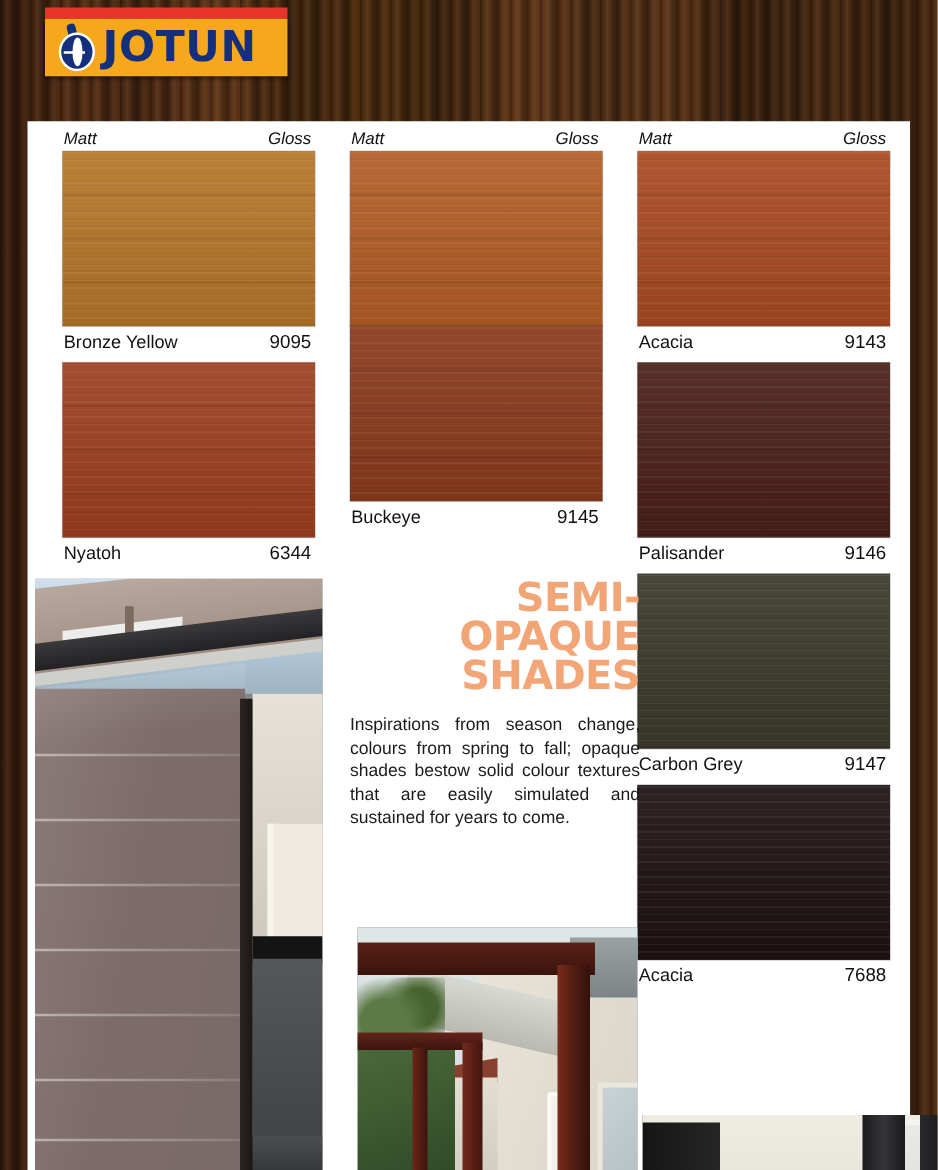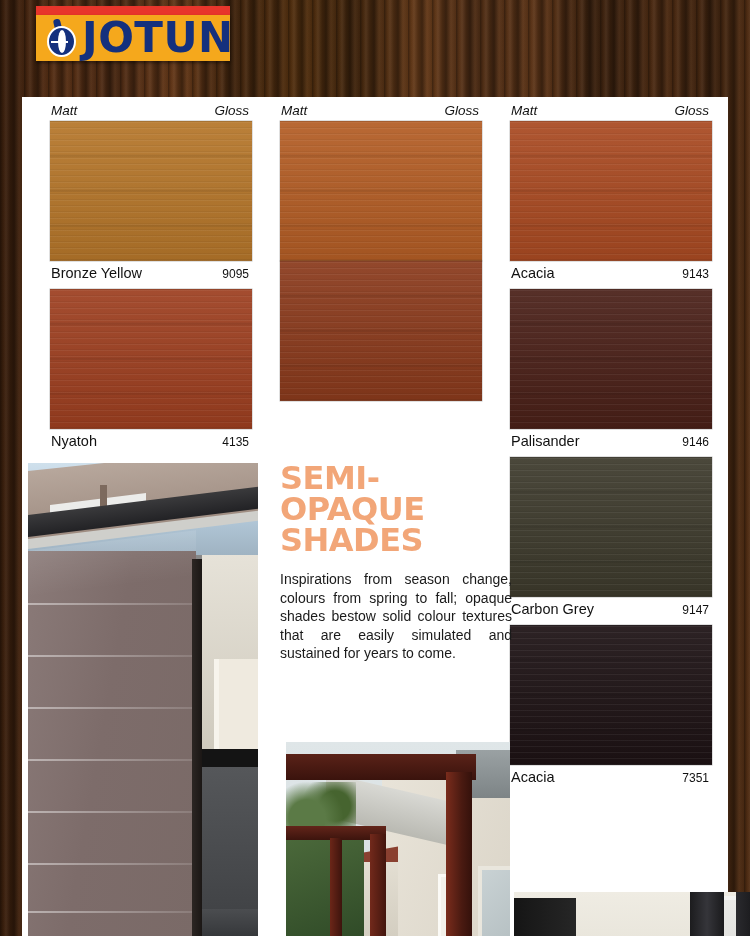--- a/index.html
+++ b/index.html
@@ -40,21 +40,21 @@
   .logo-globe .ball:before{
     content:"";position:absolute;left:2px;top:50%;width:17px;height:2px;margin-top:-1px;
     background:#fff;
   }
   .logo-globe .stem{
     position:absolute;left:18px;top:4px;width:7px;height:11px;background:#14307d;
     border-radius:3px 3px 0 0;transform:rotate(-14deg);
   }
   .logo-text{
     font-family:"DejaVu Sans",sans-serif;
-    font-weight:bold;font-size:42px;letter-spacing:.5px;color:#14307d;
+    font-weight:bold;font-size:34px;letter-spacing:.5px;color:#14307d;
     line-height:46px;padding-right:12px;
   }
   
   .card{
     position:absolute;left:22px;top:97px;width:706px;height:839px;background:#fff;
   }
   .col{position:absolute;top:0;width:200px;}
   .col-1{left:28px;}
   .col-2{left:258px;}
   .col-3{left:488px;}
@@ -72,27 +72,27 @@
     background-image:
       repeating-linear-gradient(0deg, rgba(255,255,255,.055) 0px, rgba(255,255,255,.055) 1px,
         rgba(0,0,0,.045) 1px, rgba(0,0,0,.045) 2px, rgba(255,255,255,0) 2px, rgba(255,255,255,0) 6px),
       repeating-linear-gradient(0deg, rgba(0,0,0,.10) 0px, rgba(0,0,0,0) 2px, rgba(0,0,0,0) 34px, rgba(0,0,0,.13) 35px),
       linear-gradient(180deg, rgba(255,255,255,.07), rgba(0,0,0,.09));
   }
   .name-row{
     display:flex;justify-content:space-between;align-items:baseline;
     font-size:14.5px;color:#111;padding:4px 1px 8px 1px;
   }
-  .name-row .code{font-size:12px;}
+  .name-row .code{font-size:15px;}
   
   .mid-text{position:absolute;left:258px;top:366px;width:232px;}
   .headline{
     font-family:"DejaVu Sans",sans-serif;
     font-weight:bold;font-size:32px;line-height:31px;color:#f2a678;
-    letter-spacing:-.5px;margin:0 0 8px 0;
+    letter-spacing:-.5px;margin:0 0 8px 0;text-align:right;
   }
   .body-copy{
     font-size:14px;line-height:18.5px;color:#1a1a1a;text-align:justify;
     font-family:"Liberation Sans",sans-serif;
   }
   
   .photo{position:absolute;overflow:hidden;background:#888;}
   
   .photo-clad{left:6px;top:366px;width:230px;height:473px;}
   .clad-sky{position:absolute;left:0;top:0;width:100%;height:92px;
@@ -206,35 +206,39 @@
       </div>
     <div class="name-row">
       <span>Bronze Yellow</span>
       <span class="code">9095</span>
     </div>
     <div class="swatch" style="background:#9d3f20">
         <div class="grain"></div>
       </div>
     <div class="name-row">
       <span>Nyatoh</span>
-      <span class="code">4135</span>
+      <span class="code">6344</span>
     </div>
   </div>
 
   <div class="col col-2">
     <div class="mg-row">
       <span>Matt</span>
       <span>Gloss</span>
     </div>
     <div class="swatch" style="background:#b35d25">
         <div class="grain"></div>
       </div>
     <div class="swatch" style="background:#8a3a1c">
         <div class="grain"></div>
       </div>
+    <div class="name-row">
+      <span>Buckeye</span>
+      <span class="code">9145</span>
+    </div>
   </div>
 
   <div class="col col-3">
     <div class="mg-row">
       <span>Matt</span>
       <span>Gloss</span>
     </div>
     <div class="swatch" style="background:#a94a22">
         <div class="grain"></div>
       </div>
@@ -254,21 +258,21 @@
       </div>
     <div class="name-row">
       <span>Carbon Grey</span>
       <span class="code">9147</span>
     </div>
     <div class="swatch" style="background:#1d1214">
         <div class="grain"></div>
       </div>
     <div class="name-row">
       <span>Acacia</span>
-      <span class="code">7351</span>
+      <span class="code">7688</span>
     </div>
   </div>
 
   <div class="mid-text">
     <div class="headline">
       <div>SEMI-OPAQUE</div>
       <div>SHADES</div>
     </div>
     <p class="body-copy">Inspirations from season change, colours from spring to fall; opaque shades bestow solid colour textures that are easily simulated and sustained for years to come.</p>
   </div>

